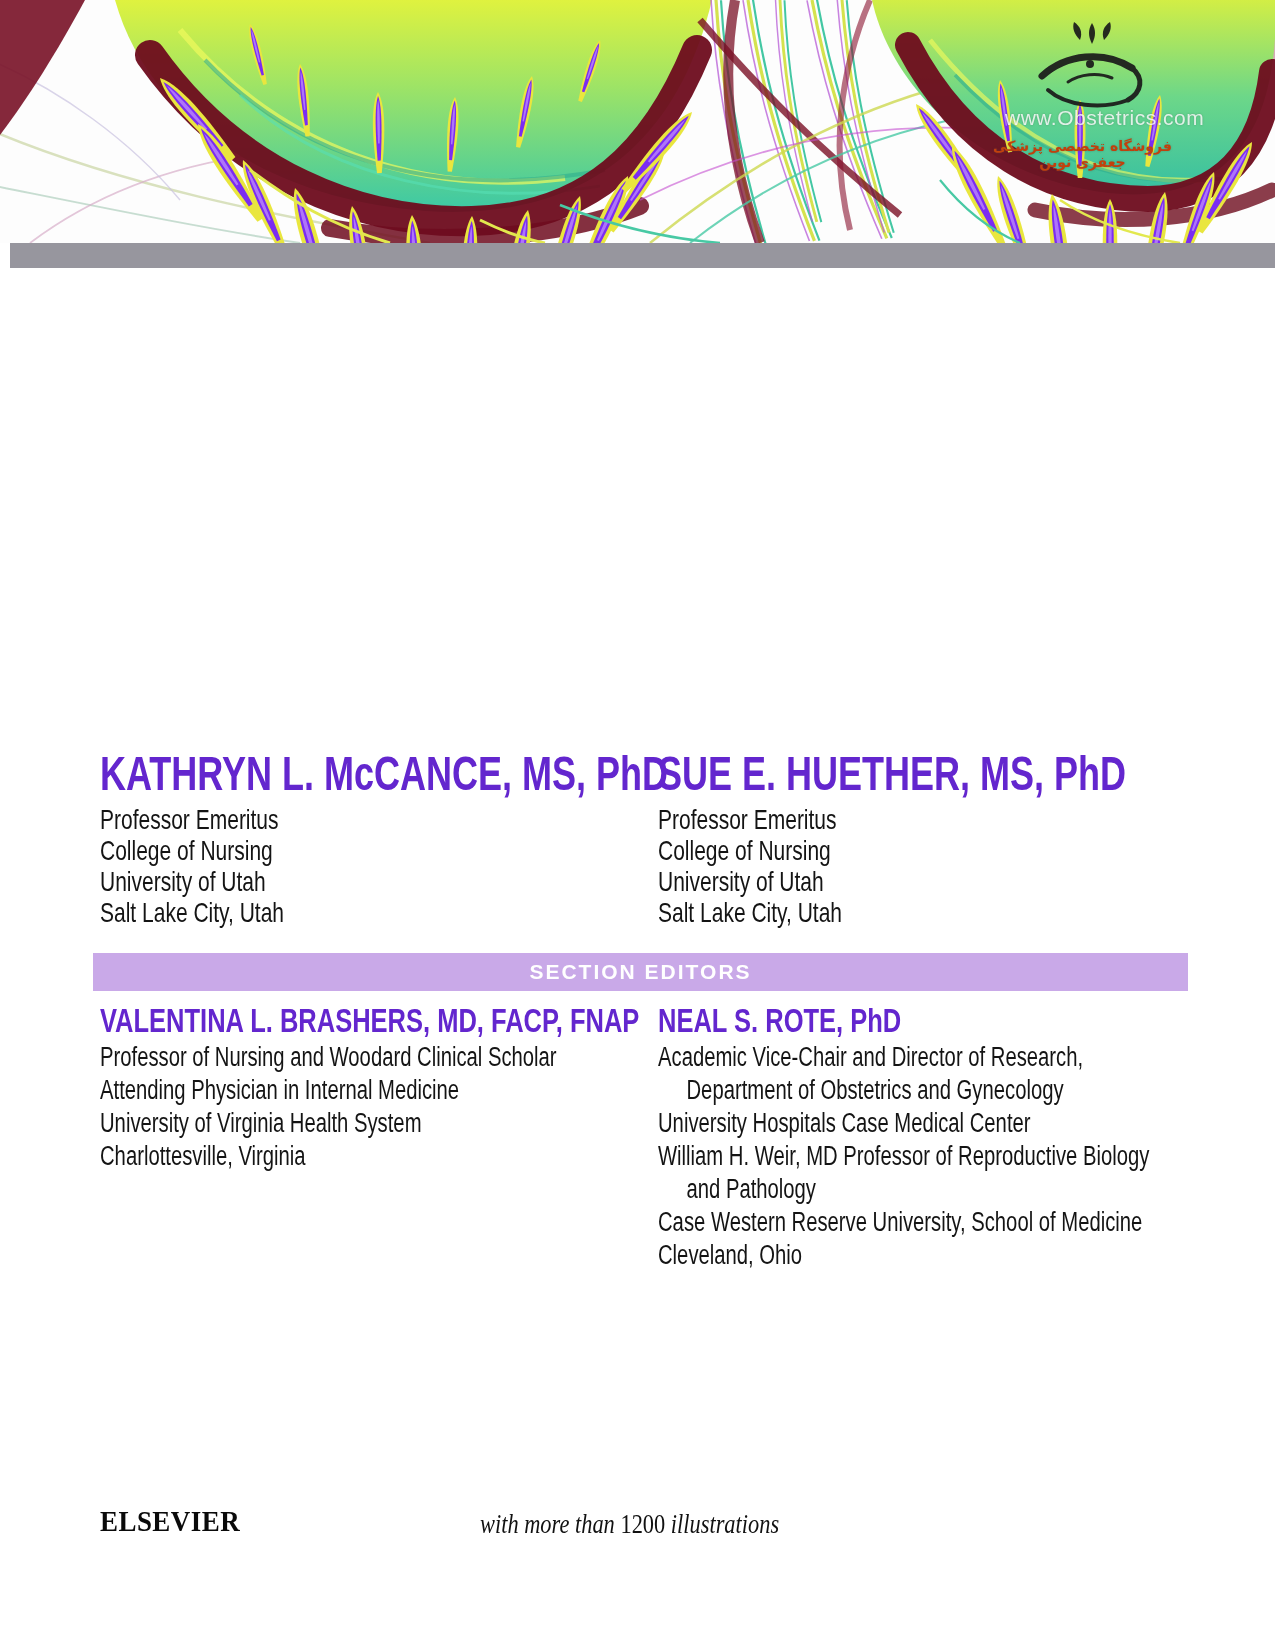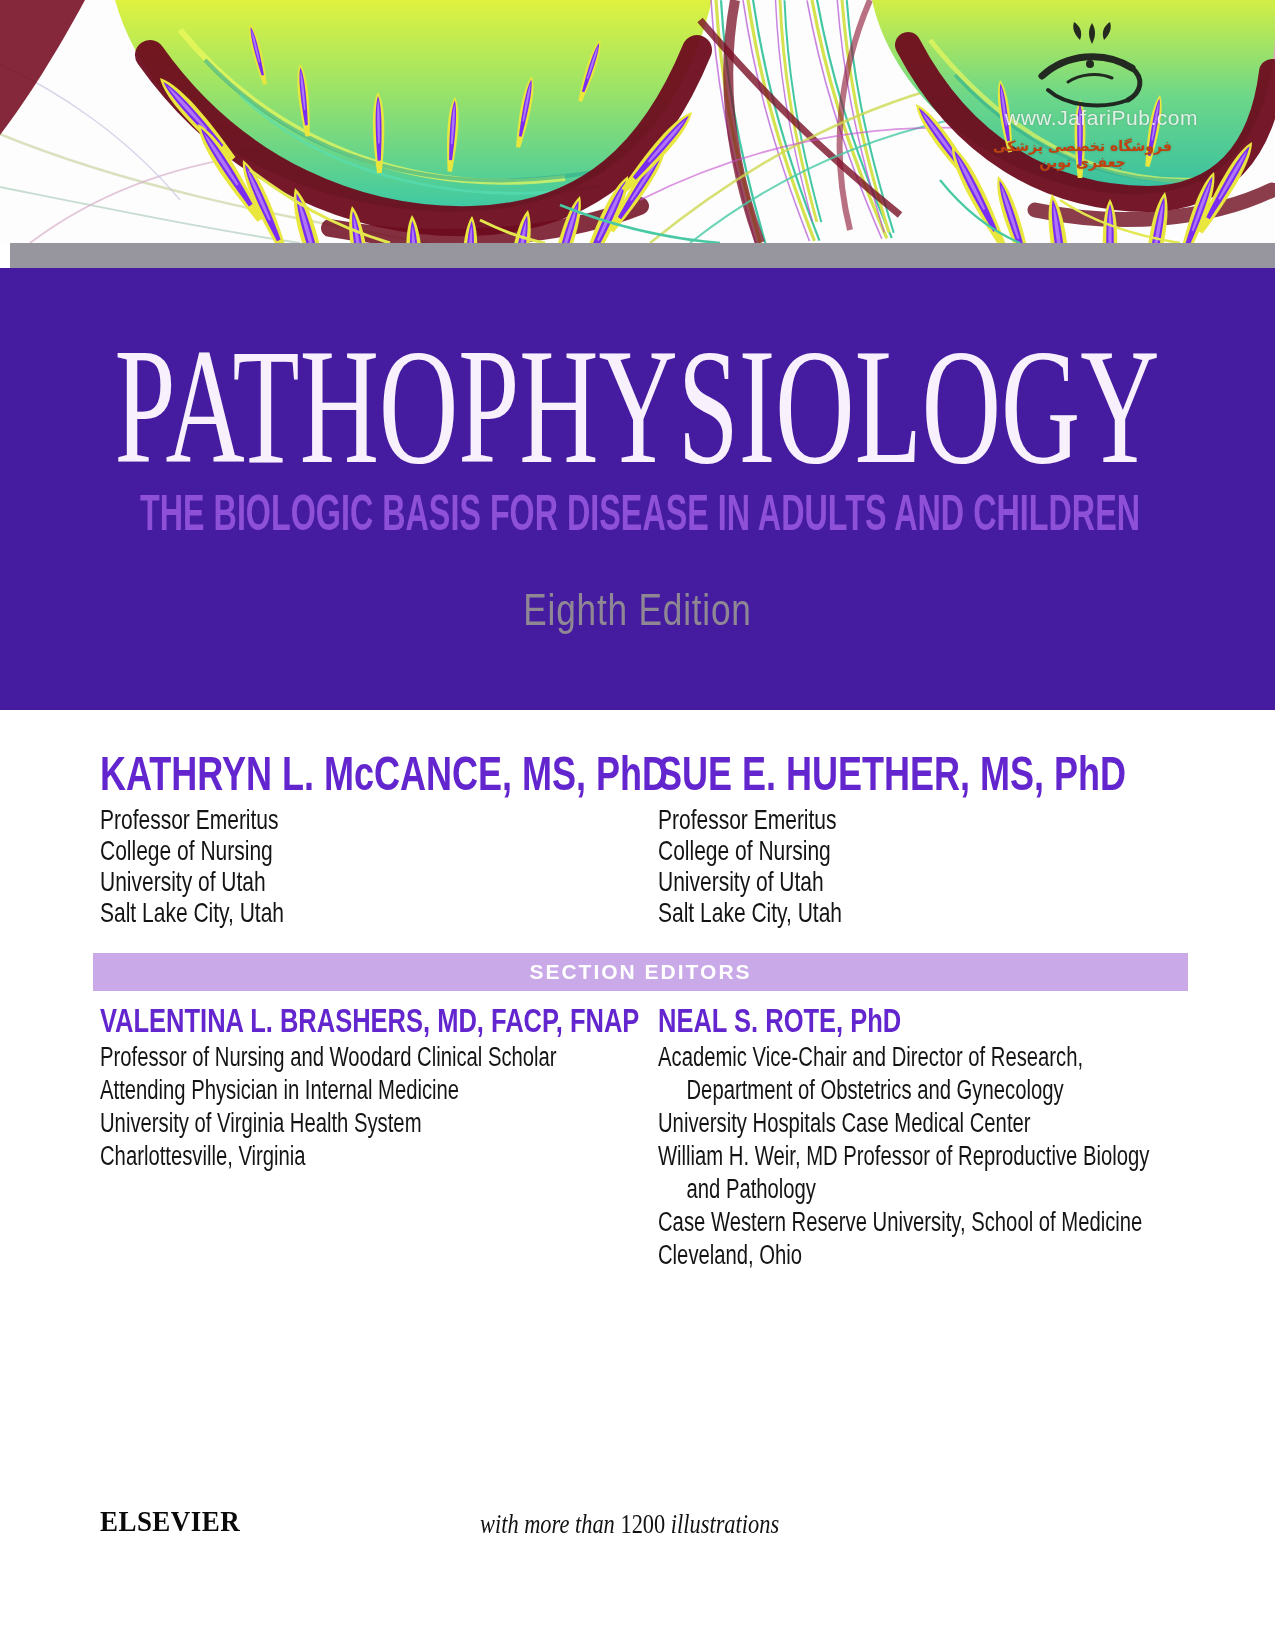--- a/index.html
+++ b/index.html
@@ -174,35 +174,26 @@
         <path d="M60,24 C56,16 56,10 60,3 C64,10 64,16 60,24 Z" fill="#1a1a1a" stroke="none"></path>
         <path d="M48,20 C42,14 40,8 42,2 C48,6 51,12 48,20 Z" fill="#1a1a1a" stroke="none"></path>
         <path d="M72,20 C78,14 80,8 78,2 C72,6 69,12 72,20 Z" fill="#1a1a1a" stroke="none"></path>
         <path d="M10,56 C34,34 72,30 100,48" stroke-width="7"></path>
         <path d="M100,48 C112,58 110,72 96,80" stroke-width="5"></path>
         <path d="M96,80 C70,90 34,86 16,70" stroke-width="4"></path>
         <path d="M36,62 C48,54 66,52 80,58" stroke-width="3"></path>
         <circle cx="58" cy="44" r="4" fill="#1a1a1a" stroke="none"></circle>
       </g>
     </svg>
-    <div class="wm-url">www.JafariPub.com</div>
+    <div class="wm-url">www.Obstetrics.com</div>
     <div class="wm-fa">فروشگاه تخصصی پزشکی جعفری نوین</div>
   </div>
 
   <div class="gray-bar"></div>
 
-  <div class="banner">
-    <svg class="title-svg" width="1275" height="150" viewBox="0 0 1275 150">
-      <text class="title-text" x="637" y="124" text-anchor="middle" textLength="1045" lengthAdjust="spacingAndGlyphs">PATHOPHYSIOLOGY</text>
-    </svg>
-    <svg class="subtitle-svg" width="1275" height="70" viewBox="0 0 1275 70">
-      <text class="subtitle-text" x="640" y="50" text-anchor="middle" textLength="1000" lengthAdjust="spacingAndGlyphs">THE BIOLOGIC BASIS FOR DISEASE IN ADULTS AND CHILDREN</text>
-    </svg>
-    <div class="edition">Eighth Edition</div>
-  </div>
 
   <div class="col col-left authors-top">
     <h2 class="pname author-name">KATHRYN L. McCANCE, MS, PhD</h2>
     <div class="cred">Professor Emeritus</div>
     <div class="cred">College of Nursing</div>
     <div class="cred">University of Utah</div>
     <div class="cred">Salt Lake City, Utah</div>
   </div>
   <div class="col col-right authors-top">
     <h2 class="pname author-name">SUE E. HUETHER, MS, PhD</h2>

